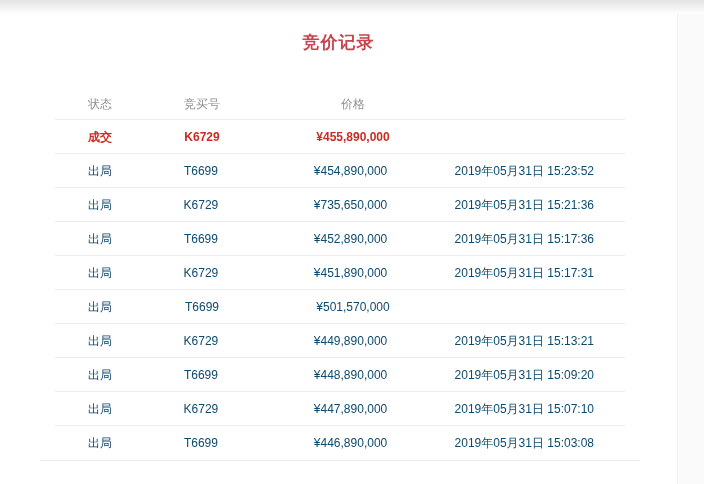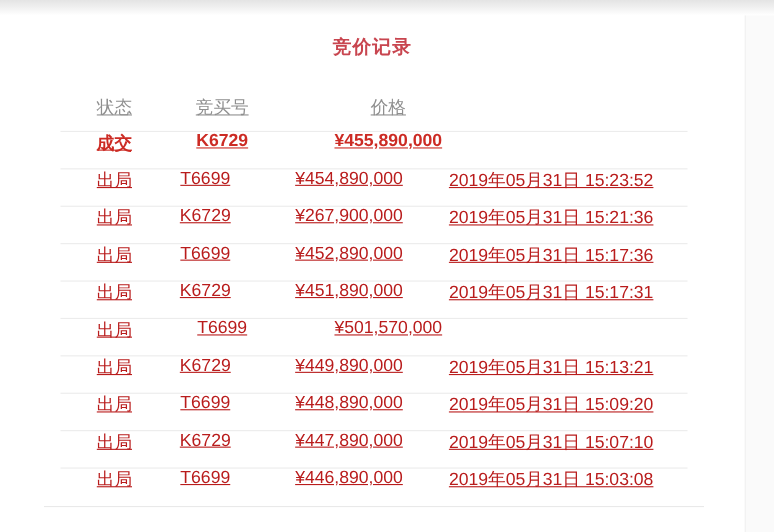--- a/index.html
+++ b/index.html
@@ -24,26 +24,25 @@
   .page-title {
     position:absolute; top:31px; left:0; width:100%;
     text-align:center; color:var(--title-red);
     font-size:17px; font-weight:bold; letter-spacing:1px;
   }
   .bid-table {
     position:absolute; left:40px; top:88px; width:600px;
     border-bottom:1px solid #e9e9e9;
   }
   .thead, .trow {
-    display:flex; align-items:flex-start; position:relative;
-    font-size:16px;
-    text-decoration:underline;
+    display:flex; align-items:center; position:relative;
+    font-size:12px;
   }
   .thead { height:32px; color:#8f8f8f; }
-  .trow  { height:34px; color:#b91c1c; }
+  .trow  { height:34px; color:#0c4a6e; }
   .thead::after, .trow:not(:last-child)::after {
     content:""; position:absolute; left:15px; right:15px; bottom:0;
     height:1px; background:#ececec;
   }
   .trow.highlight { color:var(--deal-red); font-weight:bold; }
   .c1 { width:116px; padding-left:48px; box-sizing:border-box; text-align:left; }
   .c2 { width:92px;  text-align:center; }
   .c3 { width:210px; text-align:center; }
   .c4 { flex:1; padding-right:46px; text-align:center; white-space:nowrap; }
 </style>
@@ -70,21 +69,21 @@
   </div>
         <div class="trow">
     <div class="c1">出局</div>
     <div class="c2">T6699</div>
     <div class="c3">¥454,890,000</div>
     <div class="c4">2019年05月31日 15:23:52</div>
   </div>
         <div class="trow">
     <div class="c1">出局</div>
     <div class="c2">K6729</div>
-    <div class="c3">¥267,900,000</div>
+    <div class="c3">¥735,650,000</div>
     <div class="c4">2019年05月31日 15:21:36</div>
   </div>
         <div class="trow">
     <div class="c1">出局</div>
     <div class="c2">T6699</div>
     <div class="c3">¥452,890,000</div>
     <div class="c4">2019年05月31日 15:17:36</div>
   </div>
         <div class="trow">
     <div class="c1">出局</div>

